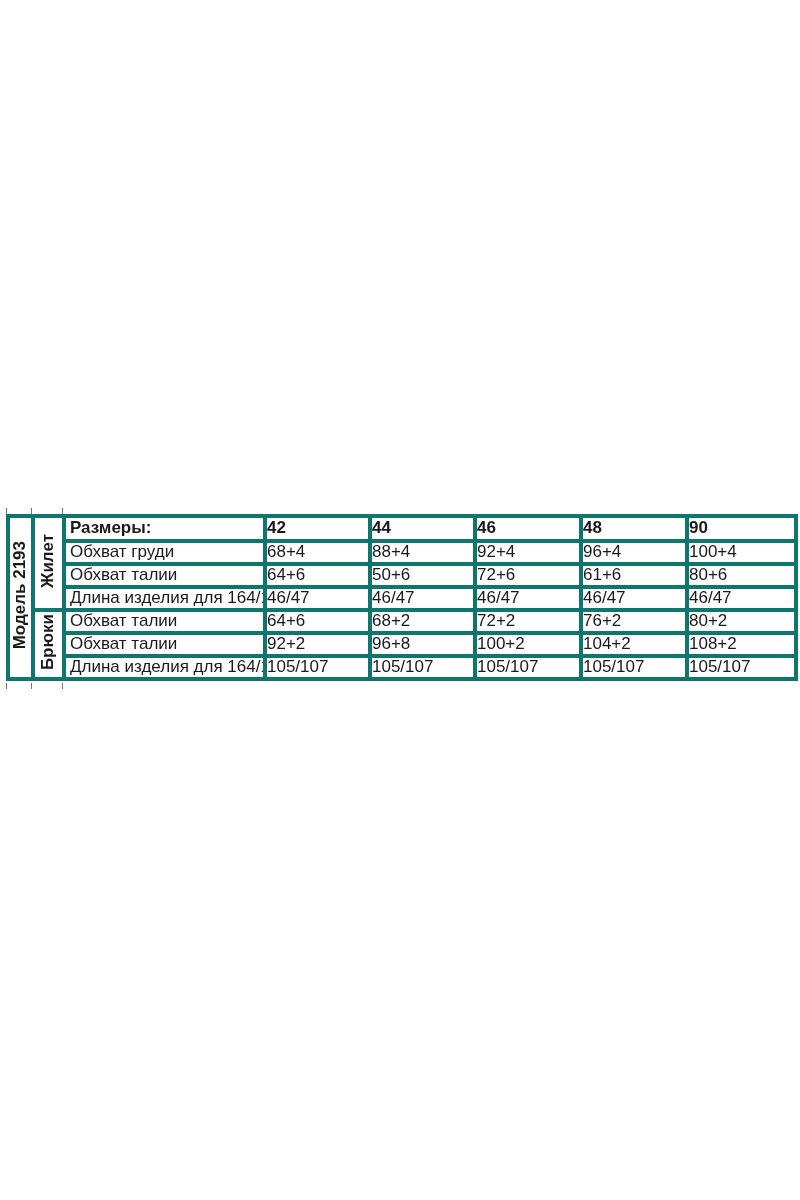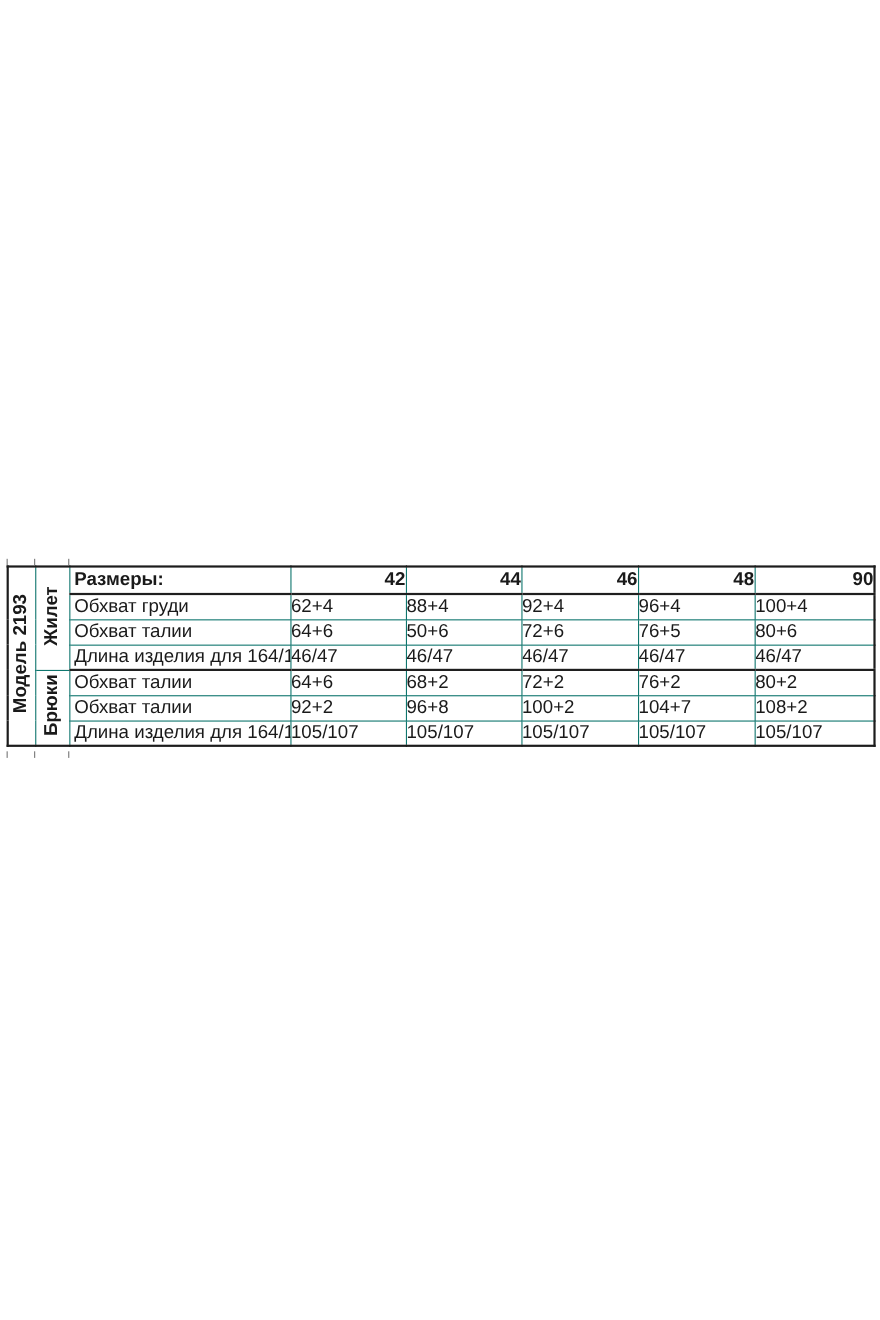--- a/index.html
+++ b/index.html
@@ -20,21 +20,21 @@
     position: absolute;
     left: 6px;
     top: 514px;
     width: 788px;
     border-collapse: collapse;
     table-layout: fixed;
     border: 2px solid #1c1c1c;
     background: #ffffff;
   }
   table.size-table td {
-    border: 1px solid #0f766e;
+    border: 4px solid #0f766e;
     font-size: 17px;
     line-height: 1.1;
     vertical-align: middle;
     overflow: hidden;
     padding: 0;
   }
 
   tr.r-head   { height: 25px; }
   tr.r-data   { height: 23px; }
 
@@ -58,21 +58,21 @@
     white-space: nowrap;
     overflow: hidden;
     width: 100%;
     padding-left: 4px;
     box-sizing: border-box;
   }
   td.label-cell.hdr .cliptext { font-weight: bold; }
 
   
   td.size-hdr {
-    text-align: right;
+    text-align: left;
     font-weight: bold;
   }
 
   
   td.val {
     text-align: left;
     padding-left: 3px;
   }
 
   
@@ -127,35 +127,35 @@
       <td class="size-hdr hb">44</td>
       <td class="size-hdr hb">46</td>
       <td class="size-hdr hb">48</td>
       <td class="size-hdr hb">90</td>
     </tr>
 
     <tr class="r-data">
       <td class="label-cell">
         <div class="cliptext">Обхват груди</div>
       </td>
-      <td class="val">62+4</td>
+      <td class="val">68+4</td>
       <td class="val">88+4</td>
       <td class="val">92+4</td>
       <td class="val">96+4</td>
       <td class="val">100+4</td>
     </tr>
 
     <tr class="r-data">
       <td class="label-cell">
         <div class="cliptext">Обхват талии</div>
       </td>
       <td class="val">64+6</td>
       <td class="val">50+6</td>
       <td class="val">72+6</td>
-      <td class="val">76+5</td>
+      <td class="val">61+6</td>
       <td class="val">80+6</td>
     </tr>
 
     <tr class="r-data">
       <td class="label-cell db">
         <div class="cliptext">Длина изделия для 164/170</div>
       </td>
       <td class="val db">46/47</td>
       <td class="val db">46/47</td>
       <td class="val db">46/47</td>
@@ -177,21 +177,21 @@
       <td class="val">80+2</td>
     </tr>
 
     <tr class="r-data">
       <td class="label-cell">
         <div class="cliptext">Обхват талии</div>
       </td>
       <td class="val">92+2</td>
       <td class="val">96+8</td>
       <td class="val">100+2</td>
-      <td class="val">104+7</td>
+      <td class="val">104+2</td>
       <td class="val">108+2</td>
     </tr>
 
     <tr class="r-data">
       <td class="label-cell">
         <div class="cliptext">Длина изделия для 164/170</div>
       </td>
       <td class="val">105/107</td>
       <td class="val">105/107</td>
       <td class="val">105/107</td>

